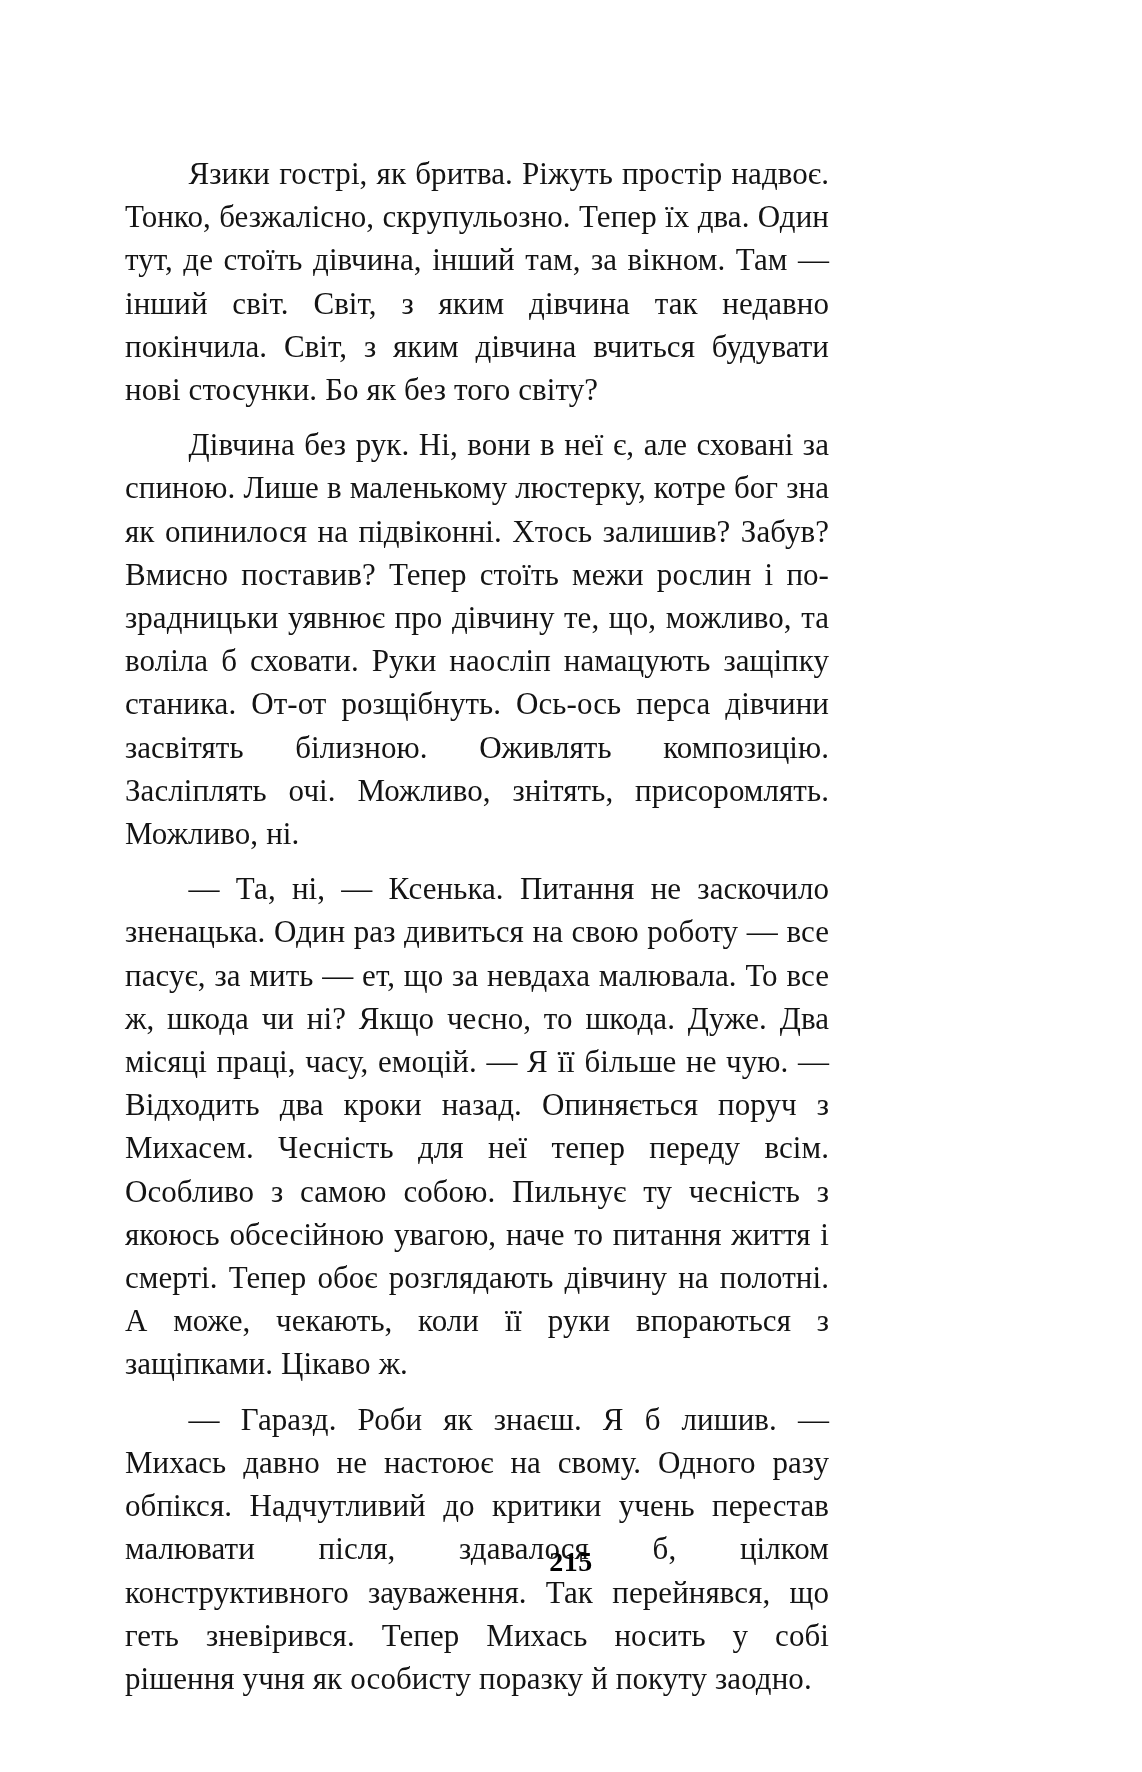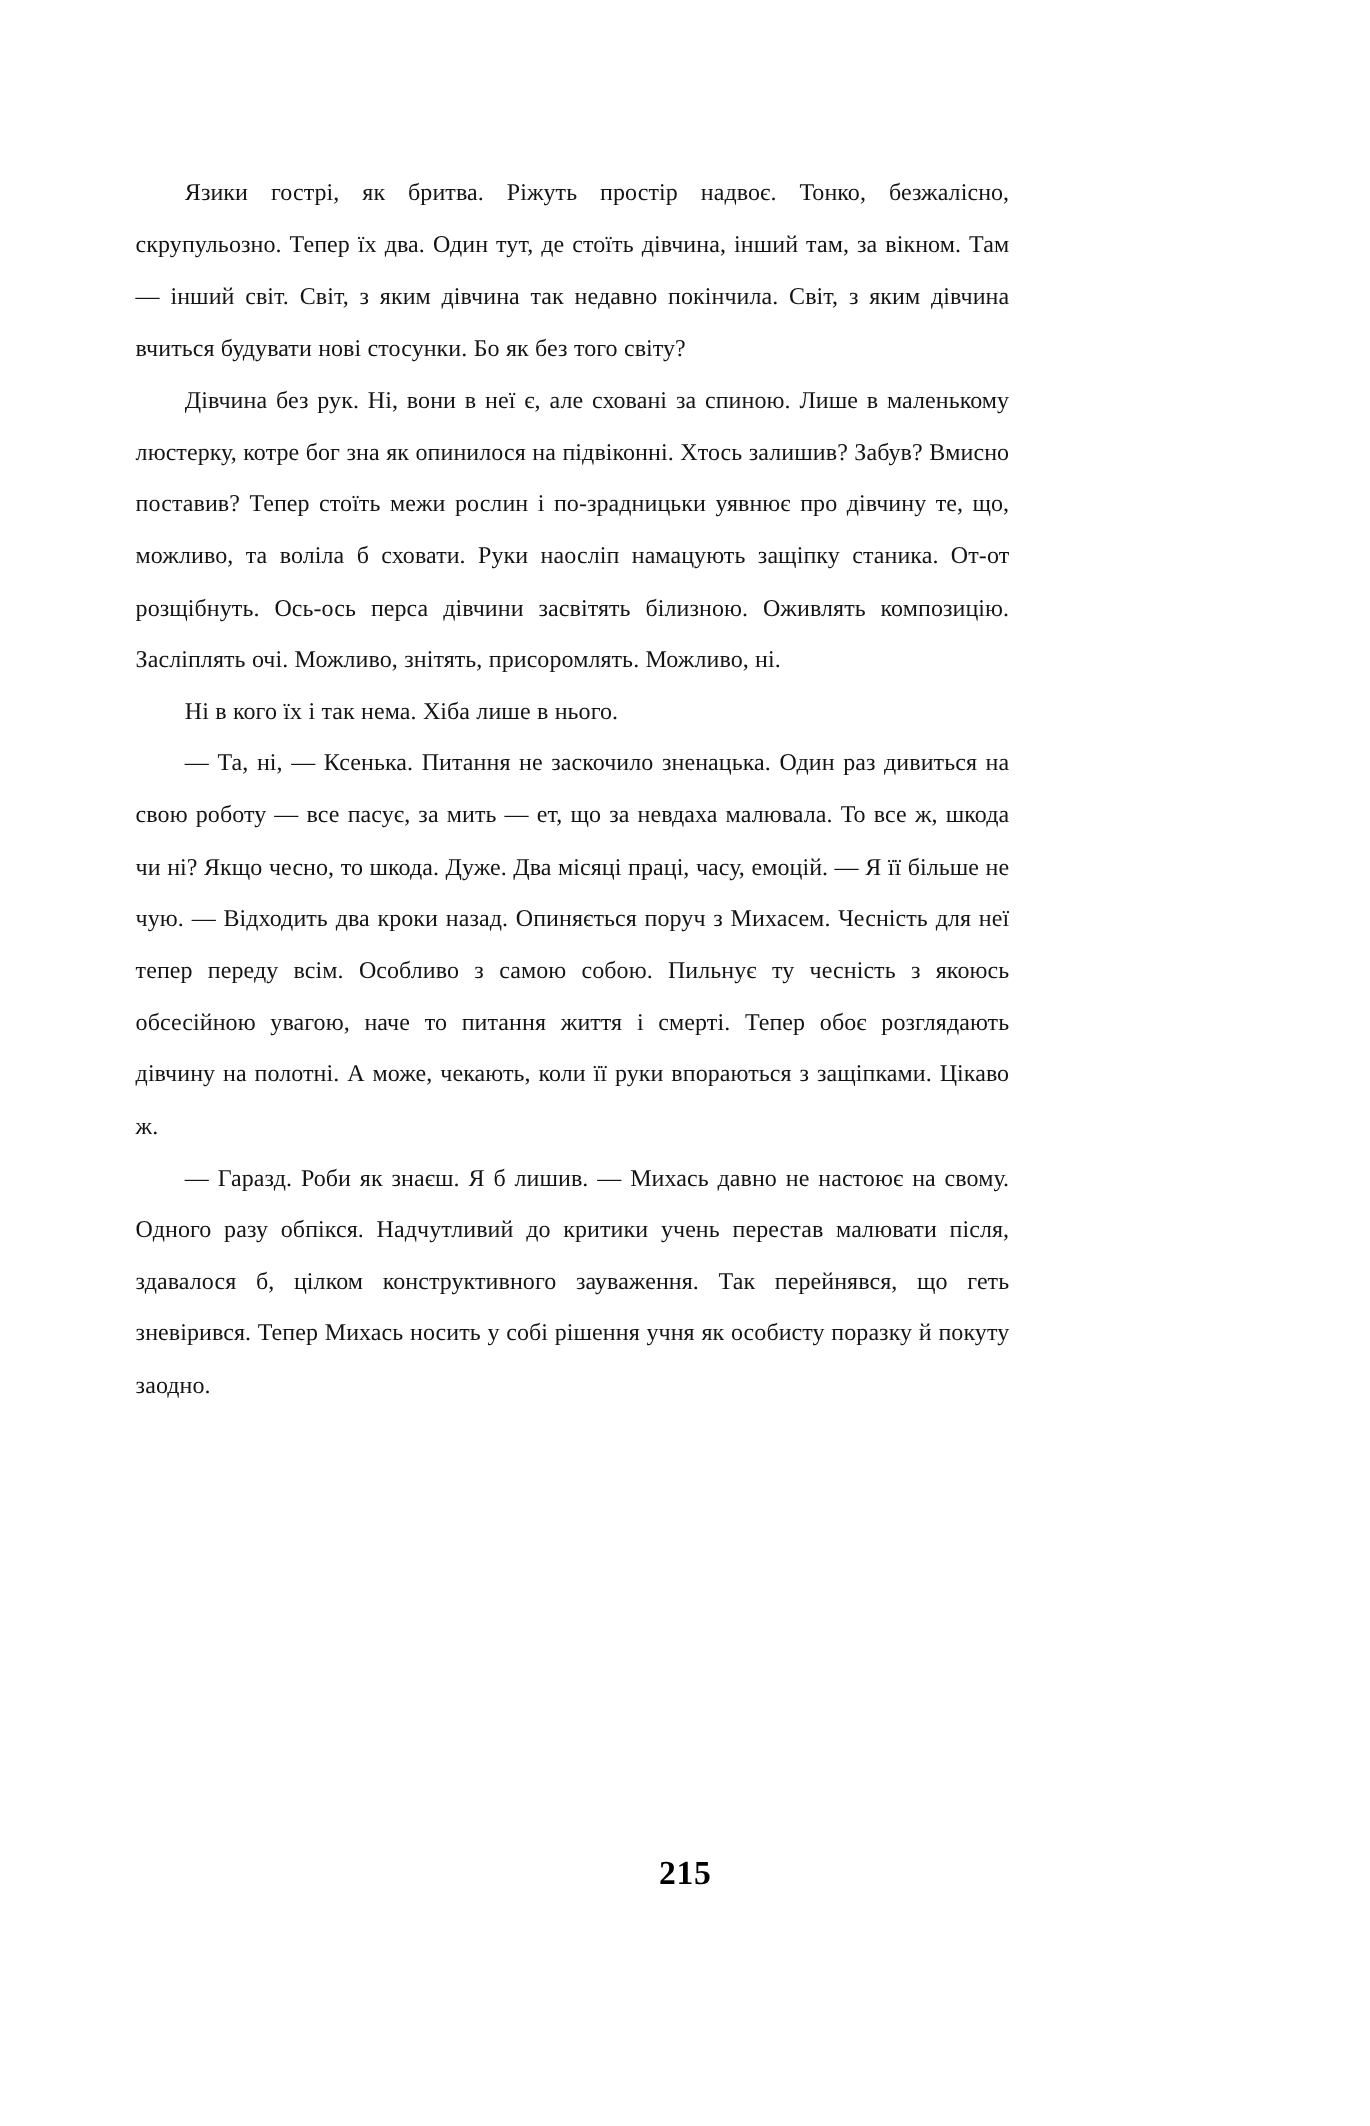--- a/index.html
+++ b/index.html
@@ -23,26 +23,26 @@
     height: 1772px;
     background: #ffffff;
   }
   .text-block {
     position: absolute;
     left: 113px;
     top: 140px;
     width: 728px;
   }
   p.para {
-    margin: 0;
+    margin: 12px;
     padding: 0;
     text-indent: 2.05em;
     text-align: justify;
     text-justify: inter-word;
-    font-size: 20px;
+    font-size: 31px;
     line-height: 43.2px;
     letter-spacing: 0.06px;
     word-spacing: 0.2px;
     -webkit-hyphens: manual;
     hyphens: manual;
   }
   p.para.last-loose {
     text-align: left;
   }
   .page-number {
@@ -59,20 +59,19 @@
   }
 </style>
 </head>
 <body>
 
 <div class="page">
 
   <div class="text-block">
     <p class="para">Язики гострі, як бритва. Ріжуть простір надвоє. Тонко, безжалісно, скрупульозно. Тепер їх два. Один тут, де стоїть дівчина, інший там, за вікном. Там — інший світ. Світ, з яким дівчина так недавно покінчила. Світ, з яким дівчина вчиться будувати нові стосунки. Бо як без того світу?</p>
     <p class="para">Дівчина без рук. Ні, вони в неї є, але сховані за спиною. Лише в маленькому люстерку, котре бог зна як опинилося на підвіконні. Хтось залишив? Забув? Вмисно поставив? Тепер стоїть межи рослин і по-зрадницьки уявнює про дівчину те, що, можливо, та воліла б сховати. Руки наосліп намацують защіпку станика. От-от розщібнуть. Ось-ось перса дівчини засвітять білизною. Оживлять композицію. Засліплять очі. Можливо, знітять, присоромлять. Можливо, ні.</p>
-    <p class="para last-loose">Ні в кого їх і так нема. Хіба лише в нього.</p>
     <p class="para">— Та, ні, — Ксенька. Питання не заскочило зненацька. Один раз дивиться на свою роботу — все пасує, за мить — ет, що за невдаха малювала. То все ж, шкода чи ні? Якщо чесно, то шкода. Дуже. Два місяці праці, часу, емоцій. — Я її більше не чую. — Відходить два кроки назад. Опиняється поруч з Михасем. Чесність для неї тепер переду всім. Особливо з самою собою. Пильнує ту чесність з якоюсь обсесійною увагою, наче то питання життя і смерті. Тепер обоє розглядають дівчину на полотні. А може, чекають, коли її руки впораються з защіпками. Цікаво ж.</p>
     <p class="para">— Гаразд. Роби як знаєш. Я б лишив. — Михась давно не настоює на свому. Одного разу обпікся. Надчутливий до критики учень перестав малювати після, здавалося б, цілком конструктивного зауваження. Так перейнявся, що геть зневірився. Тепер Михась носить у собі рішення учня як особисту поразку й покуту заодно.</p>
   </div>
 
   <div class="page-number">215</div>
 
 </div>
 
 </body></html>

